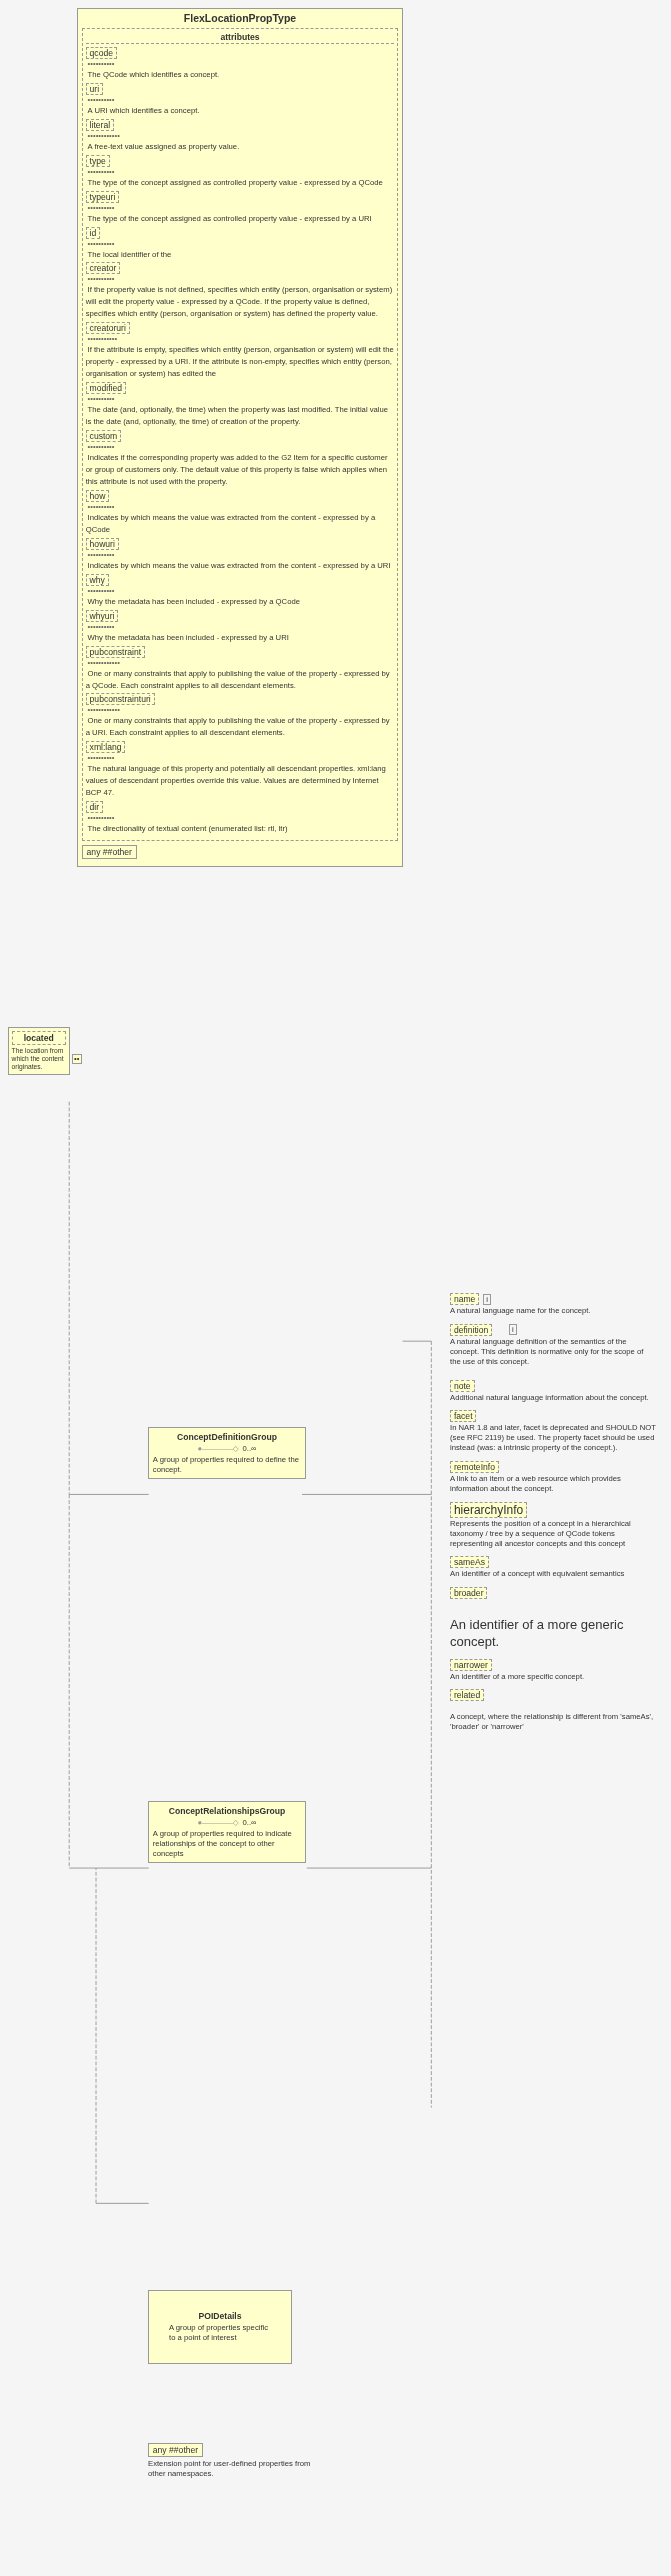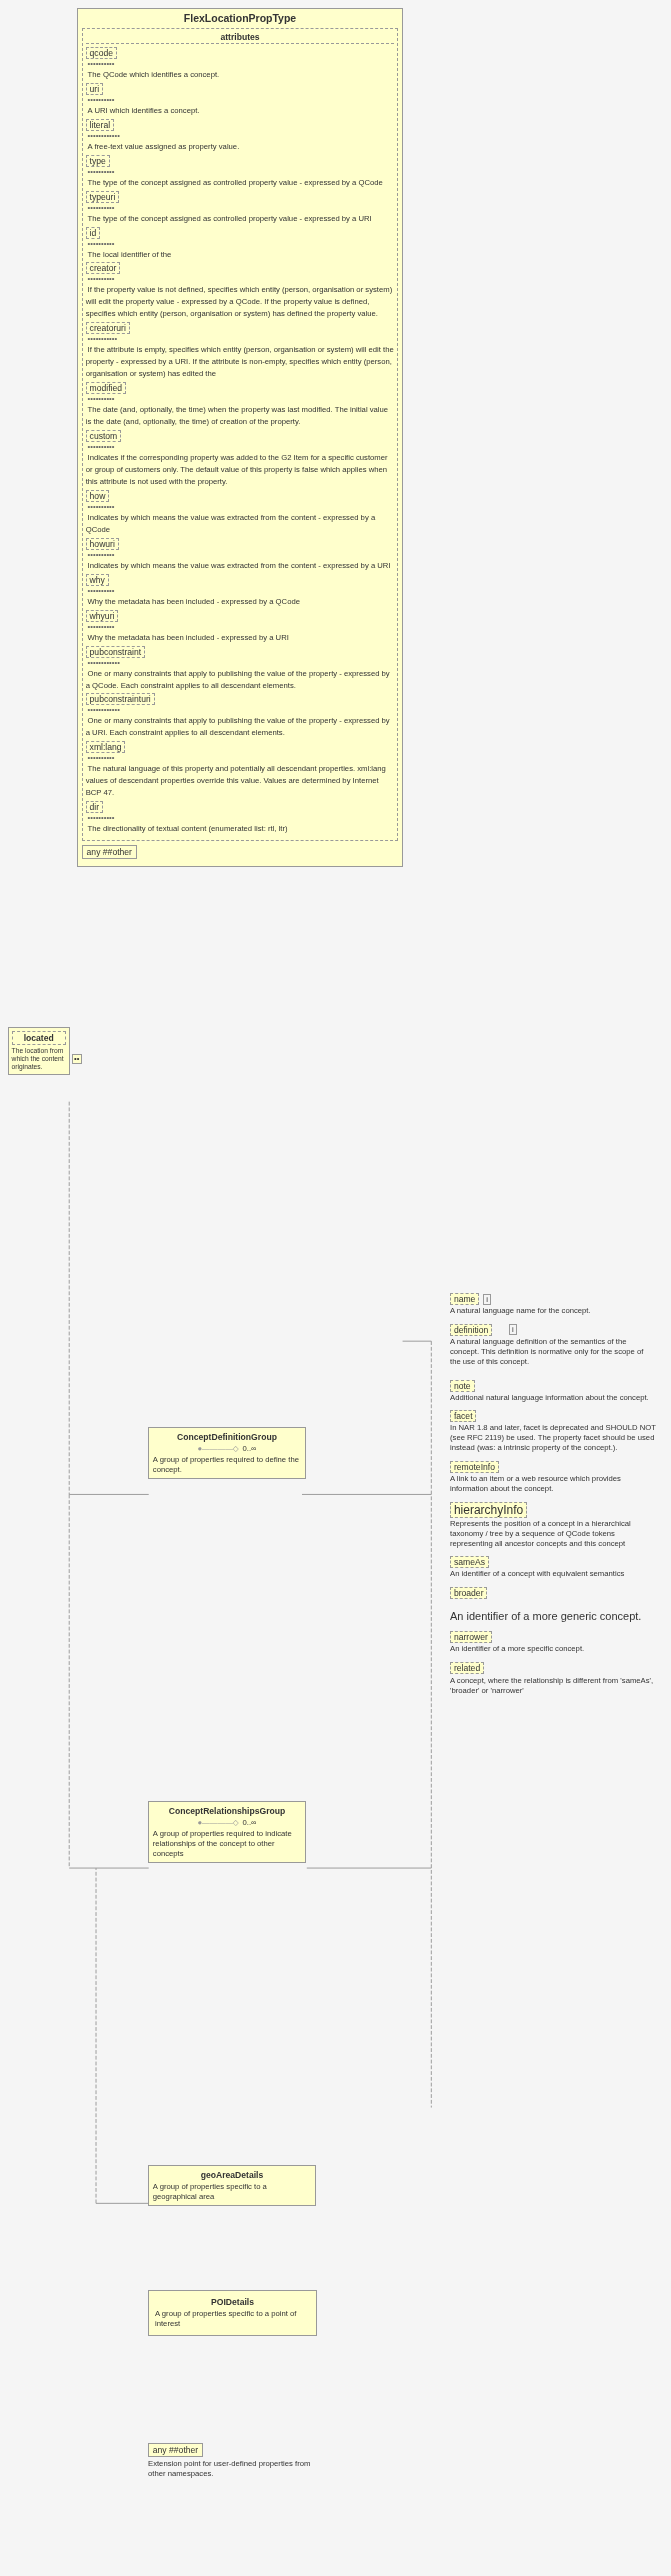--- a/index.html
+++ b/index.html
@@ -321,44 +321,40 @@
       <div style="display:flex;align-items:flex-start;gap:3.8px;">
         <span style="display:inline-block;border:1px dashed #999;padding:0 2.9px;font-size:8.6px;background:#ffffcc;">sameAs</span>
       </div>
       <div style="font-size:7.7px;color:#333;line-height:1.3;margin-top:1px;">An identifier of a concept with equivalent semantics</div>
     </div>
 
     <div style="margin-bottom:7.7px;">
       <div style="display:flex;align-items:center;gap:3.8px;">
         <span style="display:inline-block;border:1px dashed #999;padding:0 2.9px;font-size:8.6px;background:#ffffcc;">broader</span>
       </div>
-      <div style="font-size:11px;color:#333;line-height:1.3;margin-top:10px;">An identifier of a more generic concept.</div>
+      <div style="font-size:13px;color:#333;line-height:1.3;margin-top:18px;">An identifier of a more generic concept.</div>
     </div>
 
     <div style="margin-bottom:7.7px;">
       <div style="display:flex;align-items:center;gap:3.8px;">
         <span style="display:inline-block;border:1px dashed #999;padding:0 2.9px;font-size:8.6px;background:#ffffcc;">narrower</span>
       </div>
       <div style="font-size:7.7px;color:#333;line-height:1.3;margin-top:1px;">An identifier of a more specific concept.</div>
     </div>
 
     <div style="margin-bottom:7.7px;">
       <div style="display:flex;align-items:center;gap:3.8px;">
         <span style="display:inline-block;border:1px dashed #999;padding:0 2.9px;font-size:8.6px;background:#ffffcc;">related</span>
       </div>
-      <div style="font-size:7.7px;color:#333;line-height:1.3;margin-top:2px;">A concept, where the relationship is different from 'sameAs', 'broader' or 'narrower'</div>
-    </div>
-  </div>
-
-  <div style="position:absolute;top:2165px;left:148px;width:168px;background:#ffffcc;border:1px solid #999;padding:3.8px;">
-    <div style="font-size:8.6px;font-weight:bold;text-align:center;margin-bottom:1.9px;">geoAreaDetails</div>
-    <div style="font-size:7.7px;color:#333;line-height:1.3;">A group of properties specific to a geographical area</div>
-  </div>
-
-  <div style="position:absolute;top:2290px;left:148px;width:169px;background:#ffffcc;border:1px solid #999;padding:6px;">
+      <div style="font-size:7.7px;color:#333;line-height:1.3;margin-top:11px;">A concept, where the relationship is different from 'sameAs', 'broader' or 'narrower'</div>
+    </div>
+  </div>
+
+
+  <div style="position:absolute;top:2290px;left:148px;width:144px;background:#ffffcc;border:1px solid #999;padding:20px;">
     <div style="font-size:8.6px;font-weight:bold;text-align:center;margin-bottom:1.9px;">POIDetails</div>
     <div style="font-size:7.7px;color:#333;line-height:1.3;">A group of properties specific to a point of interest</div>
   </div>
 
   <div style="position:absolute;top:2443px;left:148px;">
     <span class="any-other-box">any ##other</span>
     <div style="font-size:7.7px;color:#333;line-height:1.3;margin-top:1.9px;width:172px;">Extension point for user-defined properties from other namespaces.</div>
   </div>
 
   <div style="position:absolute;top:1054px;left:72px;width:9.6px;height:9.6px;background:#ffffcc;border:1px solid #999;display:flex;align-items:center;justify-content:center;">

